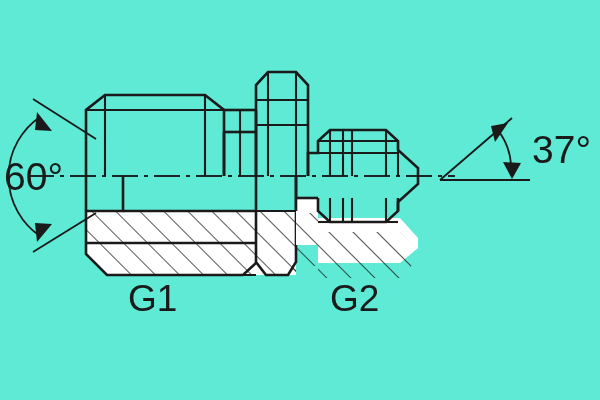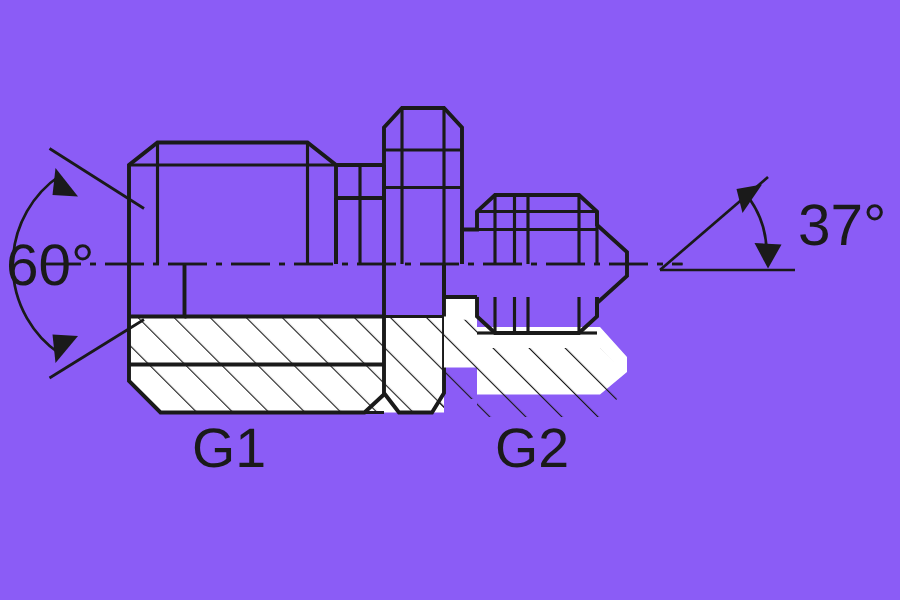--- a/index.html
+++ b/index.html
@@ -10,21 +10,21 @@
   body {
     width: 600px;
     height: 400px;
     font-family: "Liberation Sans", sans-serif;
     overflow: hidden;
   }
   #drawing-root {
     position: relative;
     width: 600px;
     height: 400px;
-    background: #8b5cf6;
+    background: #5eead4;
   }
   svg#technical-drawing {
     display: block;
     width: 600px;
     height: 400px;
   }
   .outline {
     fill: none;
     stroke: #1a1a1a;
     stroke-width: 2.6;

